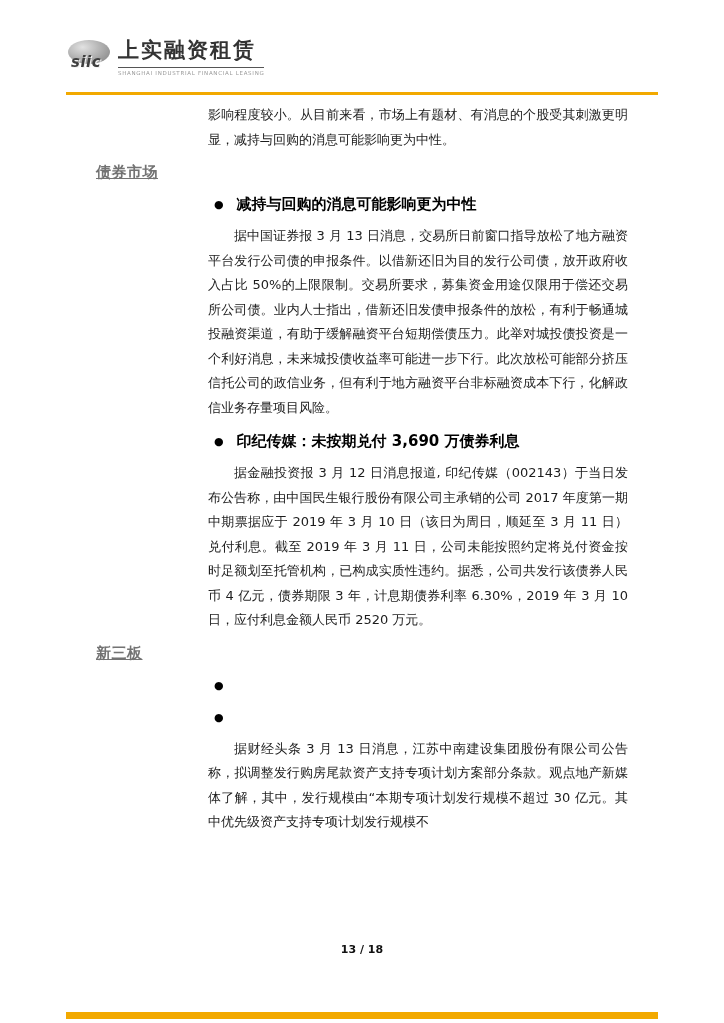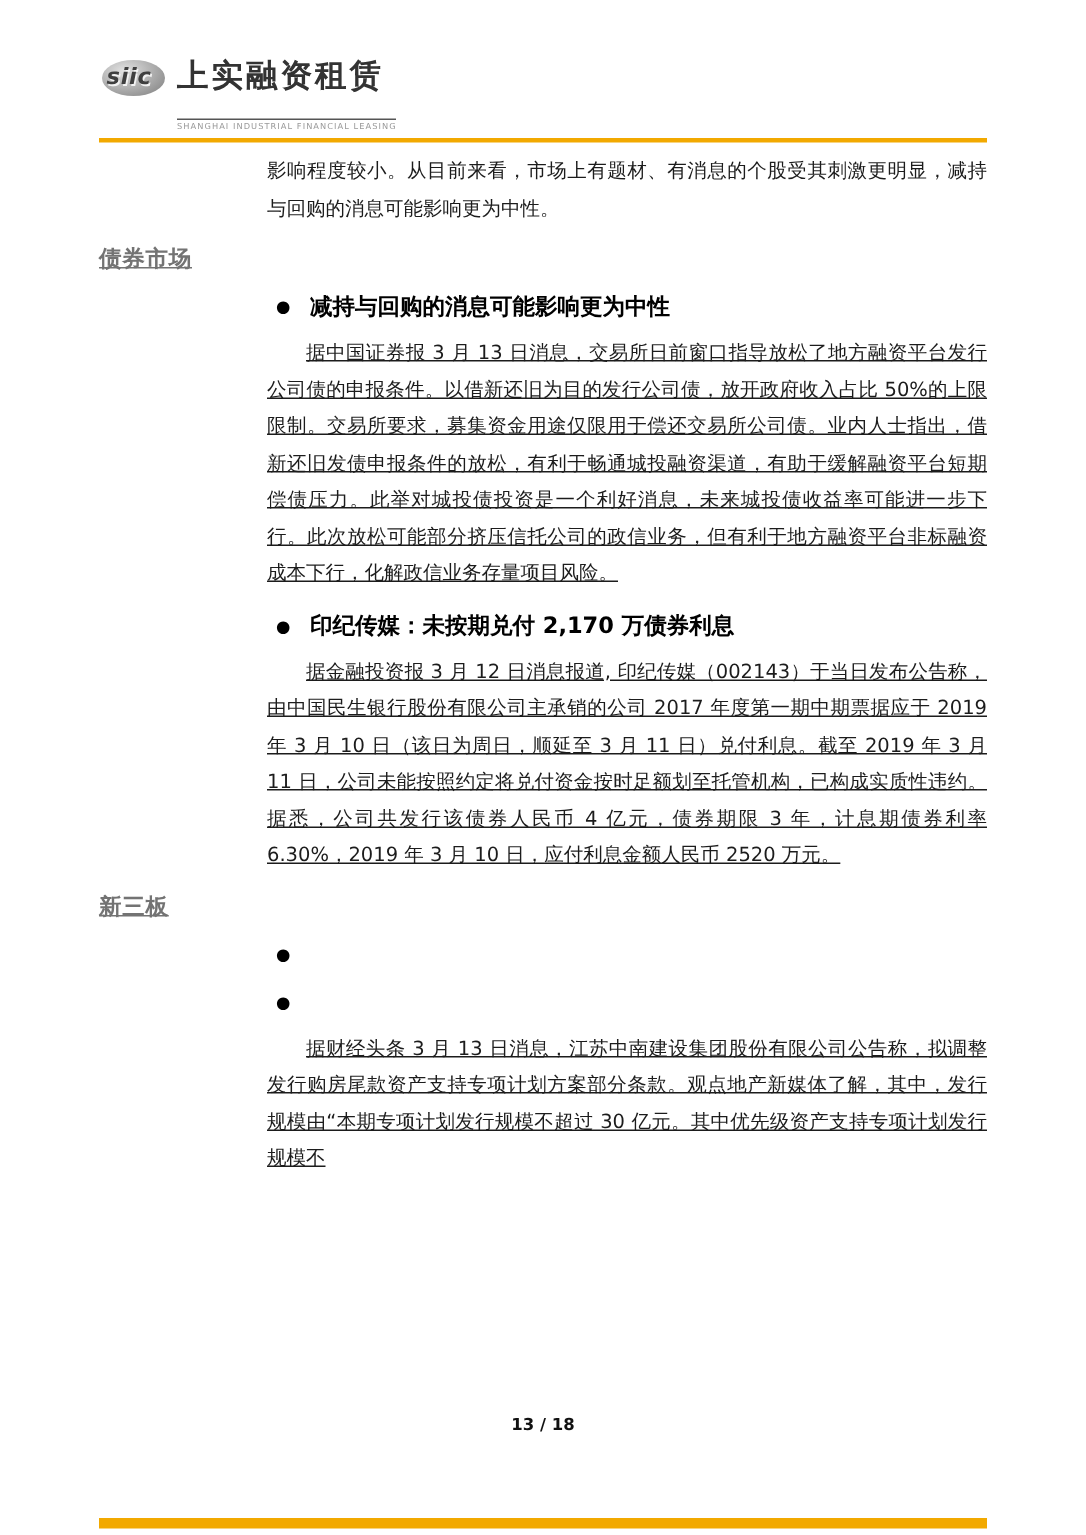--- a/index.html
+++ b/index.html
@@ -17,41 +17,41 @@
   
   .report-header { position: relative; height: 98px; }
   .logo { position: absolute; left: 68px; top: 36px; display: flex; align-items: flex-start; }
   .logo-mark { position: relative; width: 44px; height: 32px; margin-right: 6px; }
   .logo-mark::before {
     content: ""; position: absolute; left: 0; top: 4px; width: 42px; height: 24px;
     background: radial-gradient(ellipse at 35% 30%, #e2e2e2, #9a9a9a 70%, #7d7d7d);
     border-radius: 50%;
   }
   .siic-text {
-    position: absolute; left: 3px; top: 6px;
+    position: absolute; left: 3px; top: 17px;
     font-style: italic; font-weight: bold; font-size: 15px; letter-spacing: 0.5px;
     color: #3f3f3f; text-shadow: 1px 1px 0 #f2f2f2;
   }
   .logo-text { display: flex; flex-direction: column; }
   .logo-cn {
     font-size: 21px; font-weight: 600; color: #333; letter-spacing: 2px;
-    border-bottom: 1px solid #555; padding-bottom: 15px;
+    border-bottom: 1px solid #555; padding-bottom: 3px;
   }
   .logo-en { font-size: 5.5px; color: #999; letter-spacing: 0.7px; margin-top: 2px; white-space: nowrap; }
   .gold-line { position: absolute; left: 66px; right: 66px; bottom: 3px; height: 3px; background: var(--accent); }
 
   
-  main { padding: 0 66px; }
+  main { padding: 0 96px; }
   .body-text {
     margin: 9px 0 0 112px;
     font-size: 13px; line-height: 24.5px;
     text-align: justify; color: #1c1c1c;
   }
   .body-text.intro { margin-top: 5px; text-indent: 0; }
-  .body-text.indent { text-indent: 2em; text-decoration: underline; }
+  .body-text.indent { text-indent: 2em; }
   .section-title {
     margin: 9px 0 0 0;
     font-size: 15px; font-weight: bold; color: #737373; line-height: 22px;
     letter-spacing: 0.5px;
     text-decoration: underline;
   }
   .bullet-head {
     display: flex; align-items: center;
     margin: 11px 0 0 118px;
     font-size: 15px; font-weight: bold; color: #000; line-height: 21px;
@@ -90,21 +90,21 @@
     <h2 class="section-title">债券市场</h2>
 
     <div class="bullet-head">
       <span class="dot">●</span>
       <span>减持与回购的消息可能影响更为中性</span>
     </div>
     <p class="body-text indent">据中国证券报 3 月 13 日消息，交易所日前窗口指导放松了地方融资平台发行公司债的申报条件。以借新还旧为目的发行公司债，放开政府收入占比 50%的上限限制。交易所要求，募集资金用途仅限用于偿还交易所公司债。业内人士指出，借新还旧发债申报条件的放松，有利于畅通城投融资渠道，有助于缓解融资平台短期偿债压力。此举对城投债投资是一个利好消息，未来城投债收益率可能进一步下行。此次放松可能部分挤压信托公司的政信业务，但有利于地方融资平台非标融资成本下行，化解政信业务存量项目风险。</p>
 
     <div class="bullet-head">
       <span class="dot">●</span>
-      <span>印纪传媒：未按期兑付 2,170 万债券利息</span>
+      <span>印纪传媒：未按期兑付 3,690 万债券利息</span>
     </div>
     <p class="body-text indent">据金融投资报 3 月 12 日消息报道, 印纪传媒（002143）于当日发布公告称，由中国民生银行股份有限公司主承销的公司 2017 年度第一期中期票据应于 2019 年 3 月 10 日（该日为周日，顺延至 3 月 11 日）兑付利息。截至 2019 年 3 月 11 日，公司未能按照约定将兑付资金按时足额划至托管机构，已构成实质性违约。据悉，公司共发行该债券人民币 4 亿元，债券期限 3 年，计息期债券利率 6.30%，2019 年 3 月 10 日，应付利息金额人民币 2520 万元。</p>
 
     <h2 class="section-title">新三板</h2>
 
     <div class="bullet-head">
       <span class="dot">●</span>
     </div>
 
 

